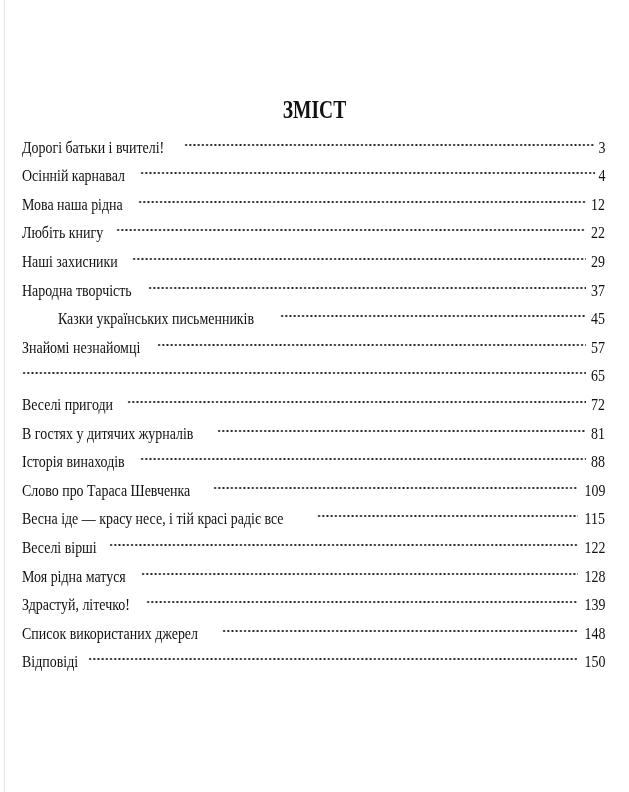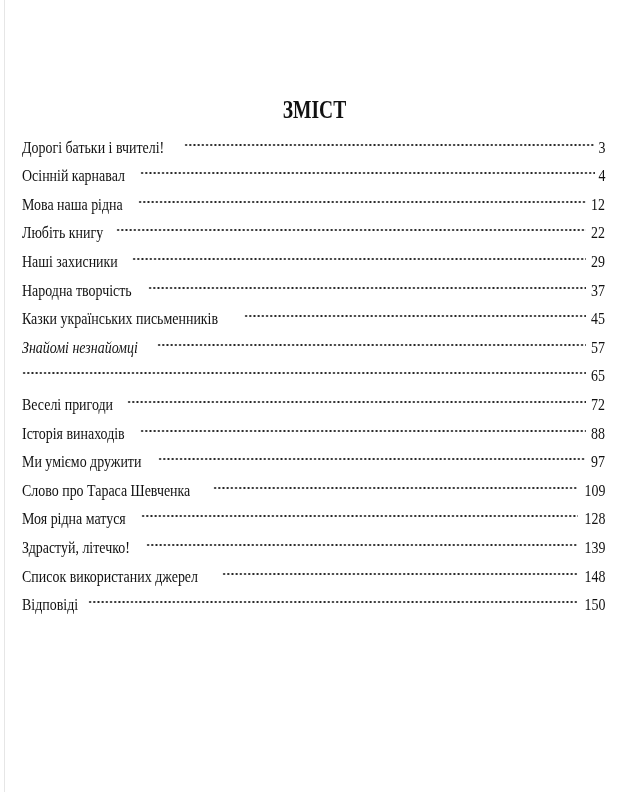--- a/index.html
+++ b/index.html
@@ -121,52 +121,62 @@
       <span class="label-wrap" style="width: 110.087px;"><span class="label">Наші захисники</span></span>
       <span class="leader"></span>
       <span class="page">29</span>
     </li>
   <li class="toc-row">
       <span class="label-wrap" style="width: 125.628px;"><span class="label">Народна творчість</span></span>
       <span class="leader"></span>
       <span class="page">37</span>
     </li>
   <li class="toc-row">
-      <span class="label-wrap" style="width: 222.145px;"><span class="label">Казки українських письменників</span></span>
+      <span class="label-wrap" style="width: 222.145px; margin-left: 36px;"><span class="label">Казки українських письменників</span></span>
       <span class="leader"></span>
       <span class="page">45</span>
     </li>
   <li class="toc-row">
-      <span class="label-wrap" style="width: 135.187px; font-style: italic;"><span class="label">Знайомі незнайомці</span></span>
+      <span class="label-wrap" style="width: 135.187px;"><span class="label">Знайомі незнайомці</span></span>
       <span class="leader"></span>
       <span class="page">57</span>
     </li>
   <li class="toc-row">
       <span class="leader"></span>
       <span class="page">65</span>
     </li>
   <li class="toc-row">
       <span class="label-wrap" style="width: 104.795px;"><span class="label">Веселі пригоди</span></span>
       <span class="leader"></span>
       <span class="page">72</span>
     </li>
   <li class="toc-row">
+      <span class="label-wrap" style="width: 194.611px;"><span class="label">В гостях у дитячих журналів</span></span>
+      <span class="leader"></span>
+      <span class="page">81</span>
+    </li>
+  <li class="toc-row">
       <span class="label-wrap" style="width: 117.774px;"><span class="label">Історія винаходів</span></span>
       <span class="leader"></span>
       <span class="page">88</span>
     </li>
   <li class="toc-row">
-      <span class="label-wrap" style="width: 136.442px;"><span class="label">Ми уміємо дружити</span></span>
-      <span class="leader"></span>
-      <span class="page">97</span>
-    </li>
-  <li class="toc-row">
       <span class="label-wrap" style="width: 191.113px; text-align: center;"><span class="label">Слово про Тараса Шевченка</span></span>
       <span class="leader"></span>
       <span class="page">109</span>
+    </li>
+  <li class="toc-row">
+      <span class="label-wrap" style="width: 295.266px;"><span class="label">Весна іде — красу несе, і тій красі радіє все</span></span>
+      <span class="leader"></span>
+      <span class="page">115</span>
+    </li>
+  <li class="toc-row">
+      <span class="label-wrap" style="width: 86.5247px;"><span class="label">Веселі вірші</span></span>
+      <span class="leader"></span>
+      <span class="page">122</span>
     </li>
   <li class="toc-row">
       <span class="label-wrap" style="width: 118.953px;"><span class="label">Моя рідна матуся</span></span>
       <span class="leader"></span>
       <span class="page">128</span>
     </li>
   <li class="toc-row">
       <span class="label-wrap" style="width: 123.527px;"><span class="label">Здрастуй, літечко!</span></span>
       <span class="leader"></span>
       <span class="page">139</span>

